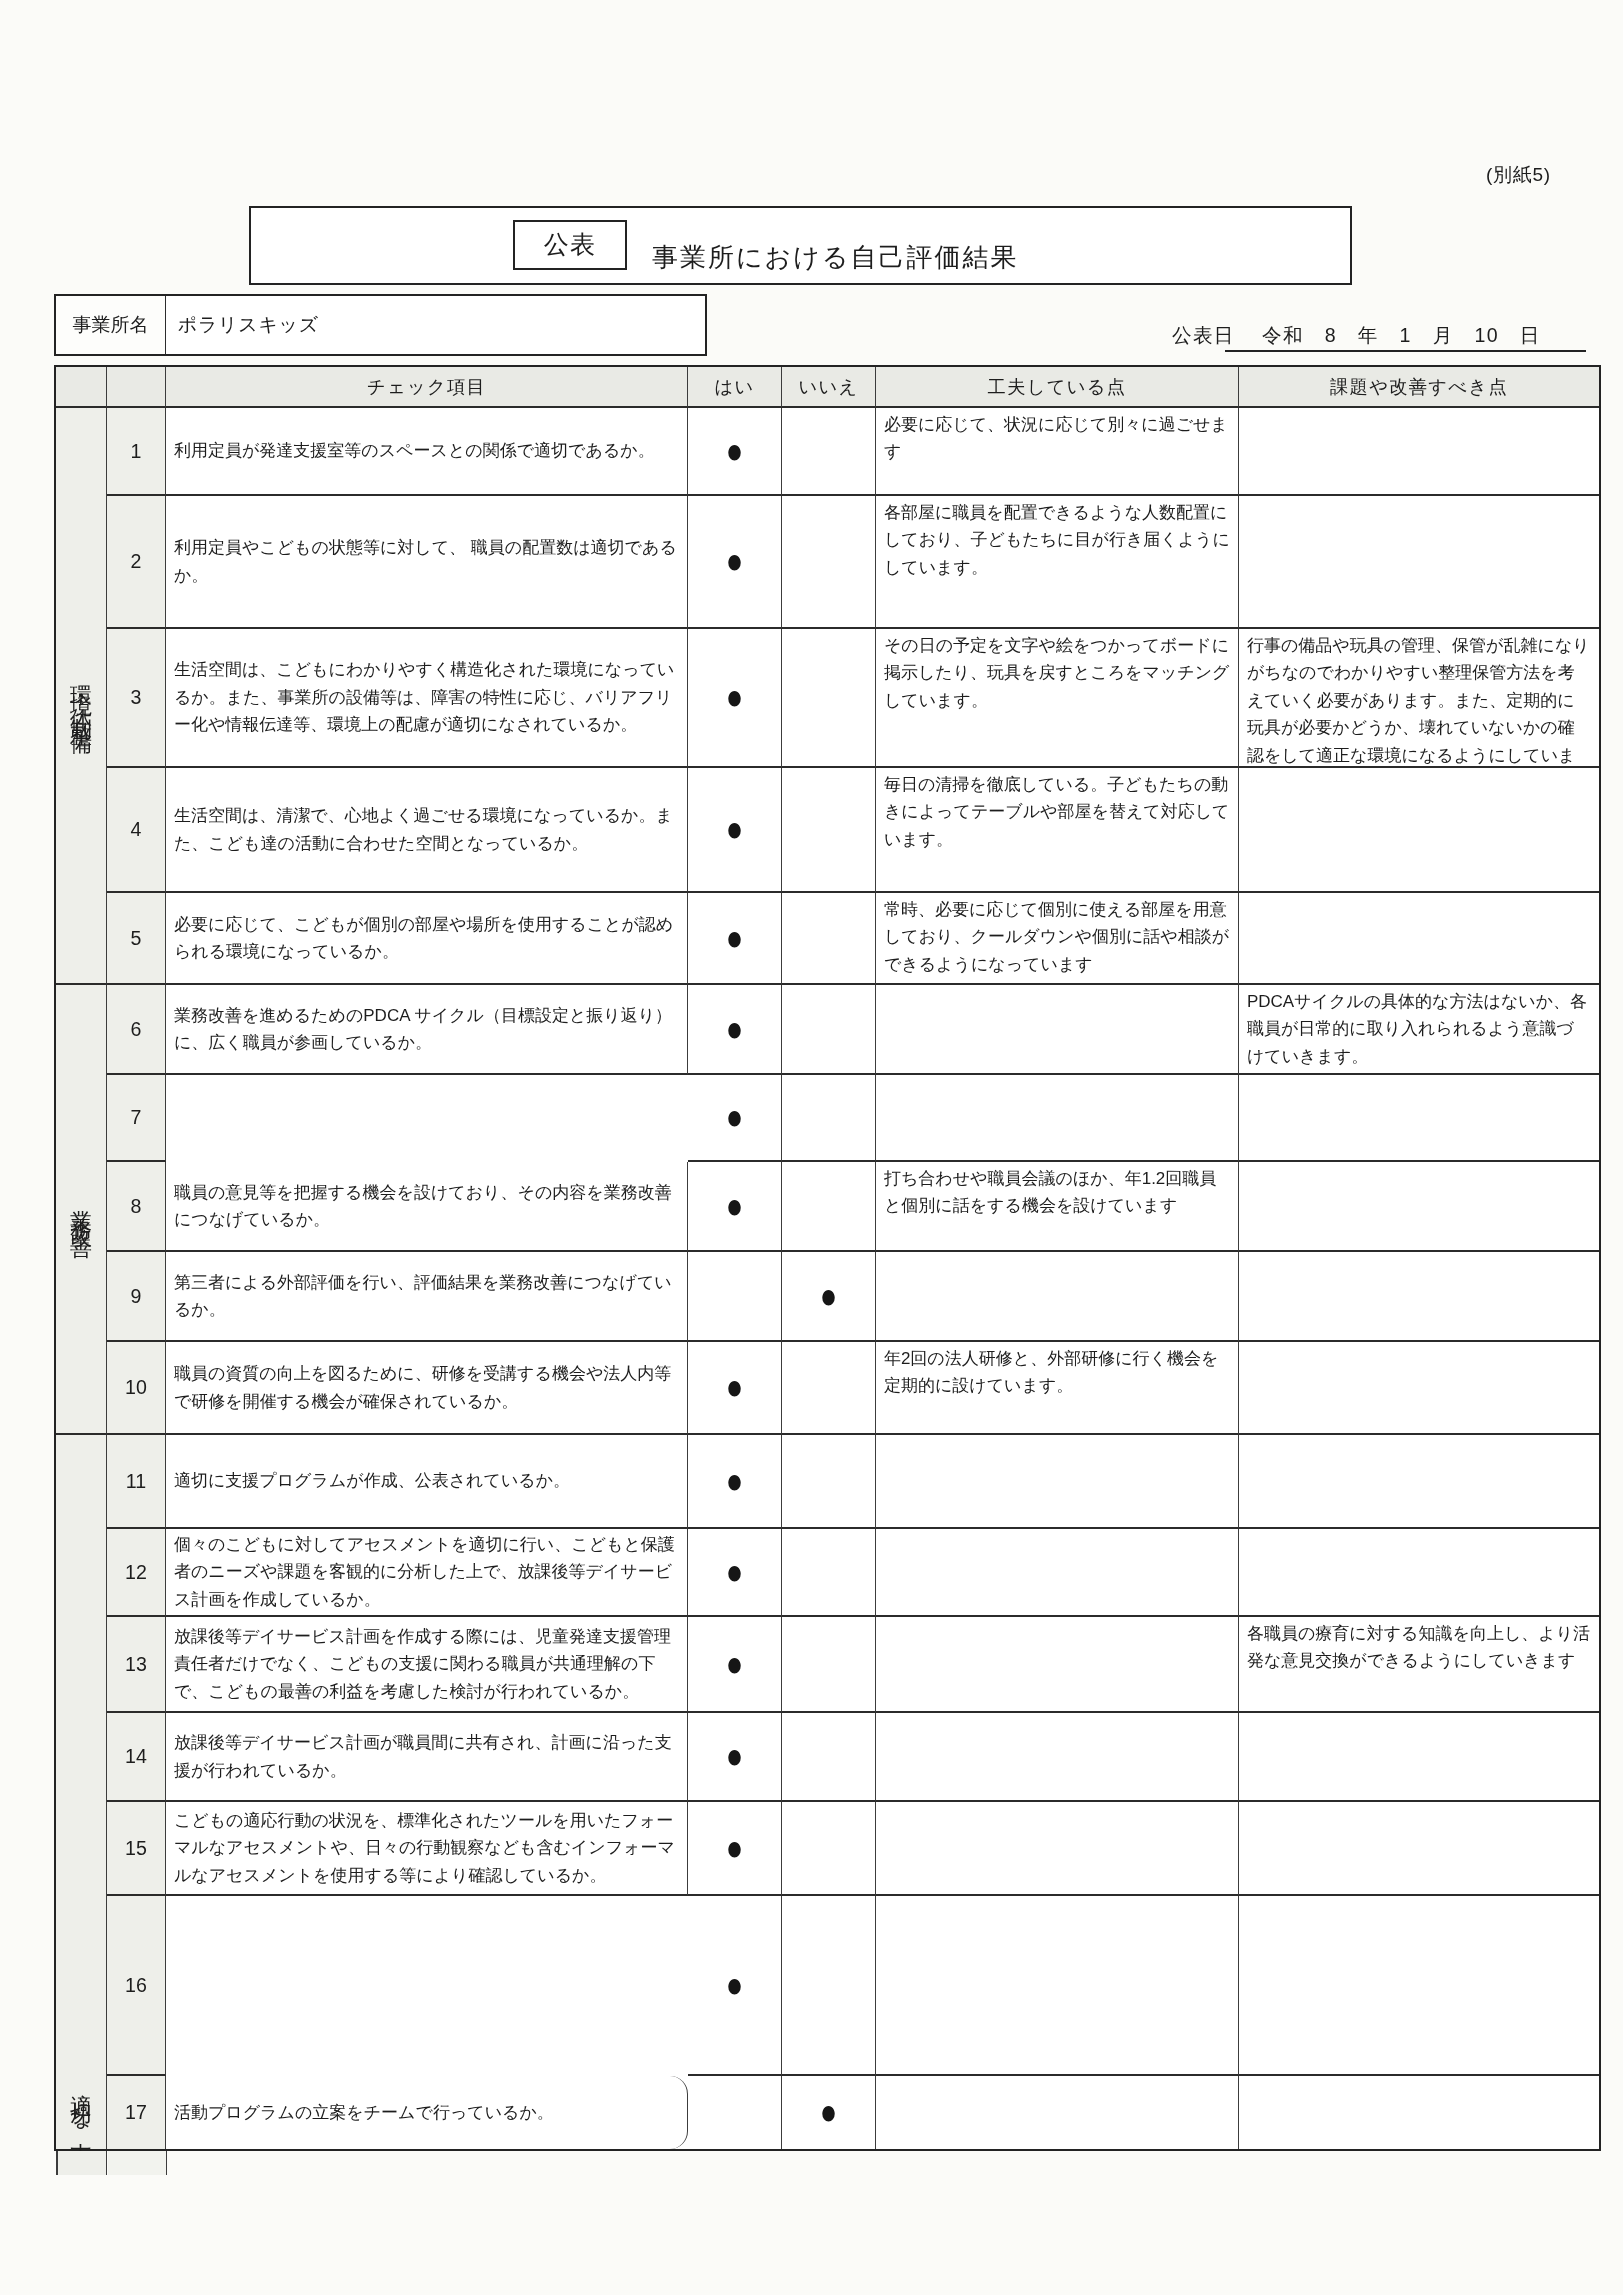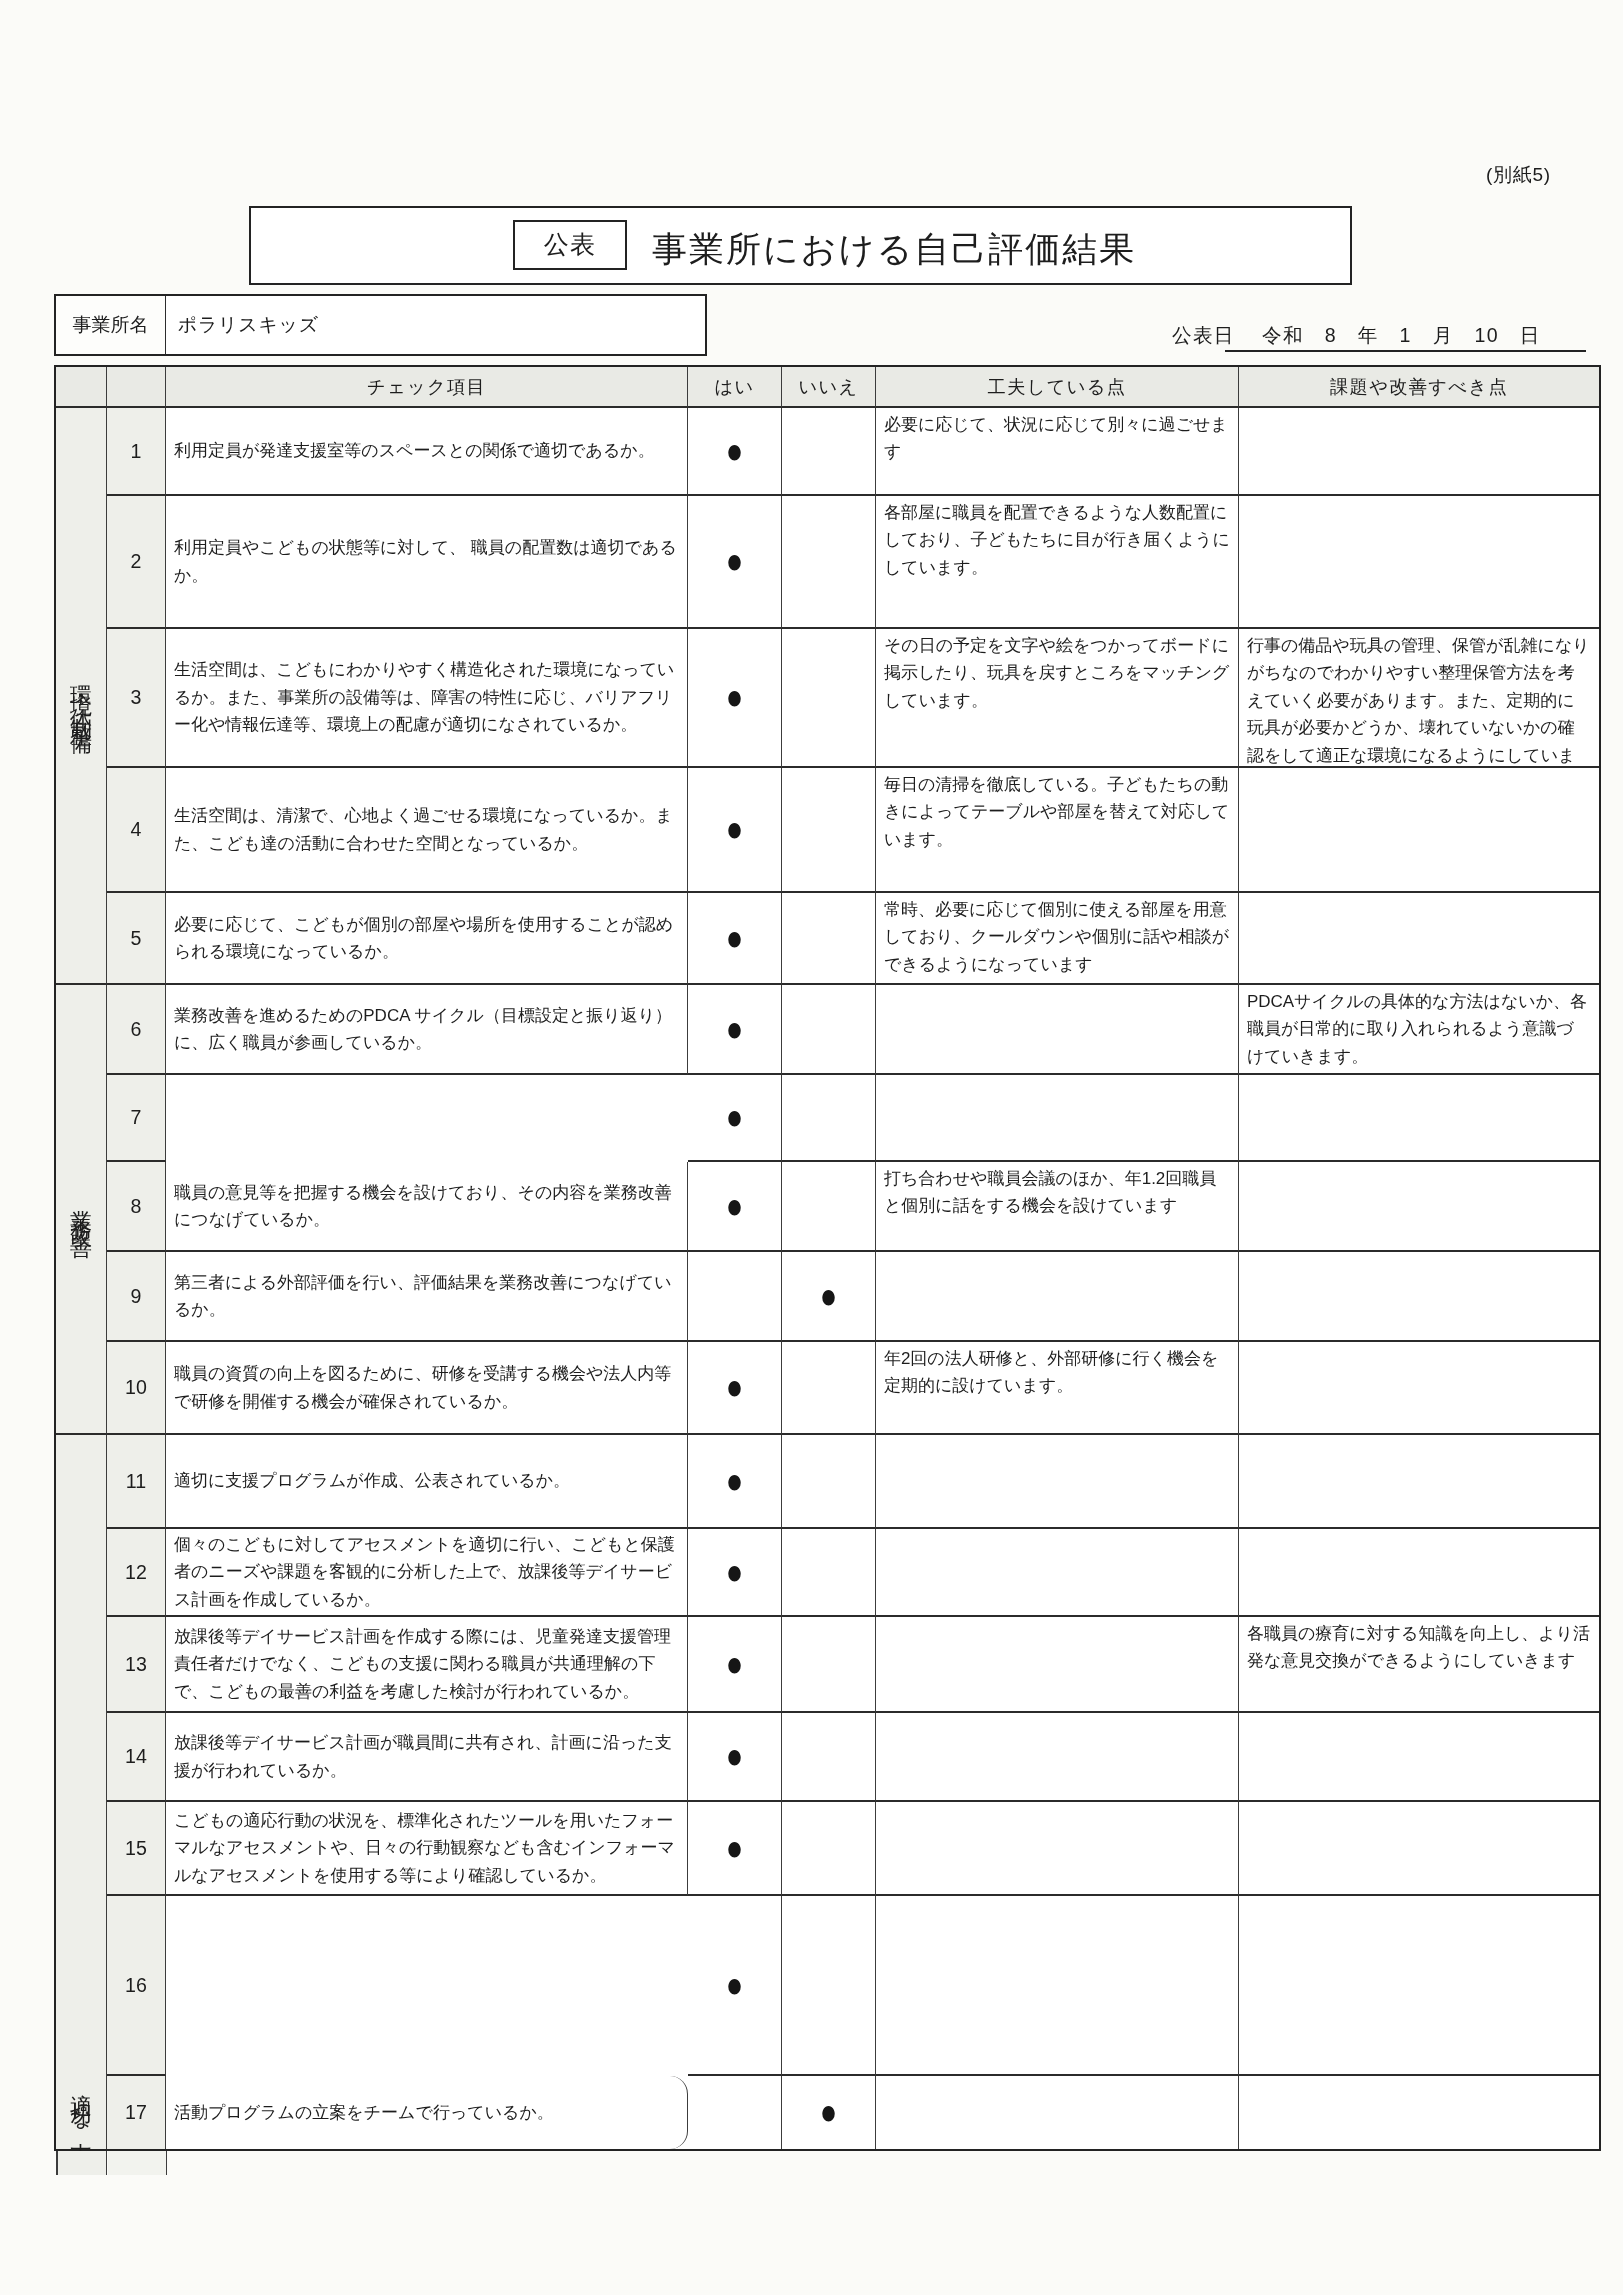--- a/index.html
+++ b/index.html
@@ -10,22 +10,22 @@
     color:#1d1d1d;
   }
   .abs{position:absolute;}
   
   .note{left:1486px;top:162px;width:124px;font-size:19px;letter-spacing:0.7px;}
   
   .title-box{left:249px;top:206px;width:1099px;height:75px;border:2.6px solid #232323;
     display:flex;align-items:center;background:#fff;}
   .stamp-box{position:absolute;left:262px;top:11.8px;width:110px;height:46px;border:2px solid #232323;
     display:flex;align-items:center;justify-content:center;font-size:25px;letter-spacing:1.3px;background:#fff;}
-  .doc-title{position:absolute;left:401px;top:4px;height:100%;display:flex;align-items:center;
-    font-size:35px;letter-spacing:2px;}
+  .doc-title{position:absolute;left:401px;top:12px;height:100%;display:flex;align-items:center;
+    font-size:26px;letter-spacing:2px;}
   
   .office-box{left:54px;top:294px;width:649px;height:58px;border:2px solid #232323;display:flex;background:#fff;}
   .office-label{width:109px;border-right:1.3px solid #2c2c2c;display:flex;align-items:center;justify-content:center;
     font-size:19px;background:#fdfdfb;}
   .office-value{flex:1;display:flex;align-items:center;padding-left:11.8px;font-size:19px;letter-spacing:0.7px;}
   
   .pub-label{left:1172px;top:322px;font-size:19.6px;letter-spacing:1.3px;}
   .pub-date{left:1262px;top:322px;font-size:19.6px;letter-spacing:1.3px;}
   .pub-underline{left:1225px;top:350px;width:361px;height:2px;background:#232323;}
   

